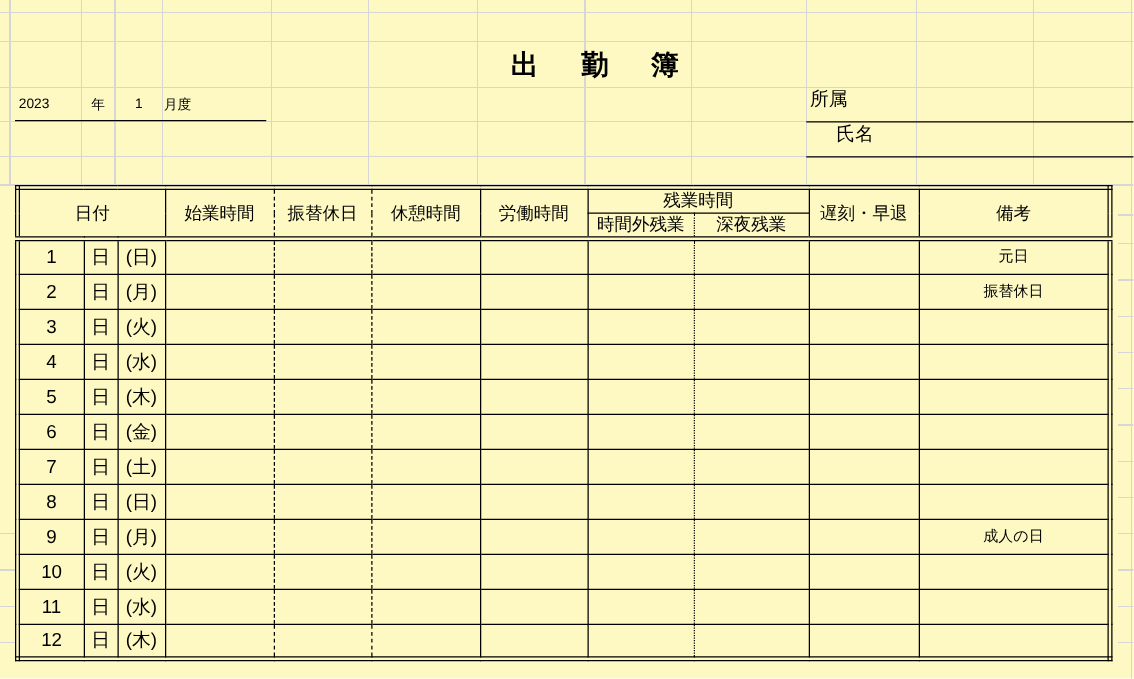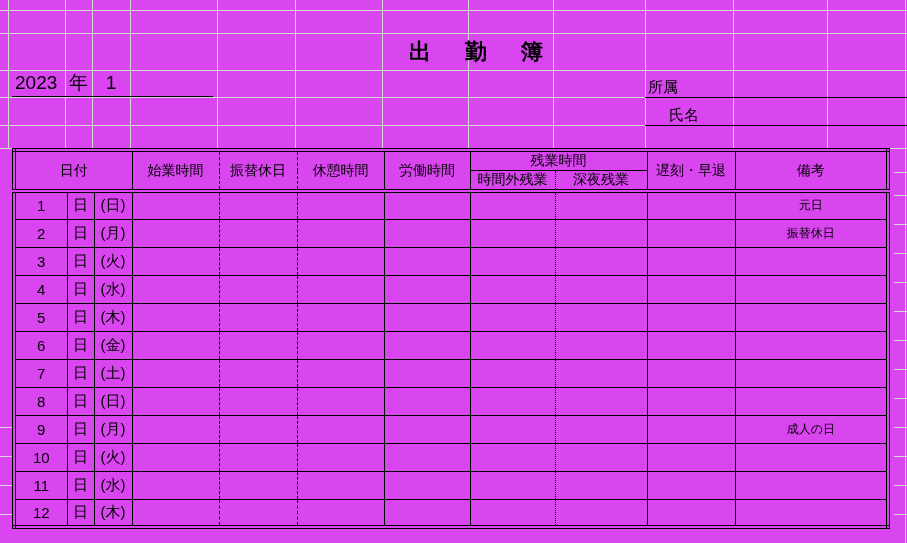--- a/index.html
+++ b/index.html
@@ -1,21 +1,21 @@
 <!DOCTYPE html>
 <html><head>
 <meta charset="utf-8">
 <style>
   * { margin: 0; padding: 0; box-sizing: border-box; }
   html, body { background: #fff; }
   #screen {
     position: relative;
     width: 907px;
     height: 543px;
-    background: #d946ef;
+    background: #fef9c3;
     overflow: hidden;
     font-family: "Liberation Sans", "DejaVu Sans", sans-serif;
     color: #000;
   }
   #gridlayer { position: absolute; left: 0; top: 0; }
 
   
   .title {
     position: absolute;
     left: 356px; top: 36px; width: 240px; height: 32px;
@@ -26,33 +26,33 @@
     letter-spacing: 14px;
     text-indent: 14px;
     white-space: nowrap;
   }
   .date-group {
     position: absolute;
     left: 12px; top: 70px; width: 201px; height: 27px;
     border-bottom: 1px solid #000;
     display: flex;
     align-items: center;
-    font-size: 19px;
+    font-size: 11px;
   }
   .date-cell { height: 100%; display: flex; align-items: center; }
   .dc-year   { width: 53px; padding-left: 3px; }
   .dc-ysuf   { width: 27px; justify-content: center; }
   .dc-month  { width: 38px; justify-content: center; }
   .dc-msuf   { flex: 1; padding-left: 1px; }
 
   .info-row {
     position: absolute;
     left: 645px; width: 262px; height: 28px;
     border-bottom: 1px solid #000;
-    display: flex; align-items: flex-end;
+    display: flex; align-items: flex-start;
     font-size: 15px;
   }
   .info-dept { top: 70px; }
   .info-name { top: 98px; padding-left: 21px; }
   .info-label { padding-left: 3px; width: 60px; }
   .info-value { flex: 1; height: 100%; }
 
   
   table.sheet {
     position: absolute;
@@ -132,20 +132,21 @@
         <line x1="0" y1="514" x2="12" y2="514"></line>
     </g>
   </svg>
 
   <div class="title">出 勤 簿</div>
 
   <div class="date-group">
     <div class="date-cell dc-year">2023</div>
     <div class="date-cell dc-ysuf">年</div>
     <div class="date-cell dc-month">1</div>
+    <div class="date-cell dc-msuf">月度</div>
   </div>
 
   <div class="info-row info-dept">
     <span class="info-label">所属</span>
     <span class="info-value"></span>
   </div>
   <div class="info-row info-name">
     <span class="info-label">氏名</span>
     <span class="info-value"></span>
   </div>

